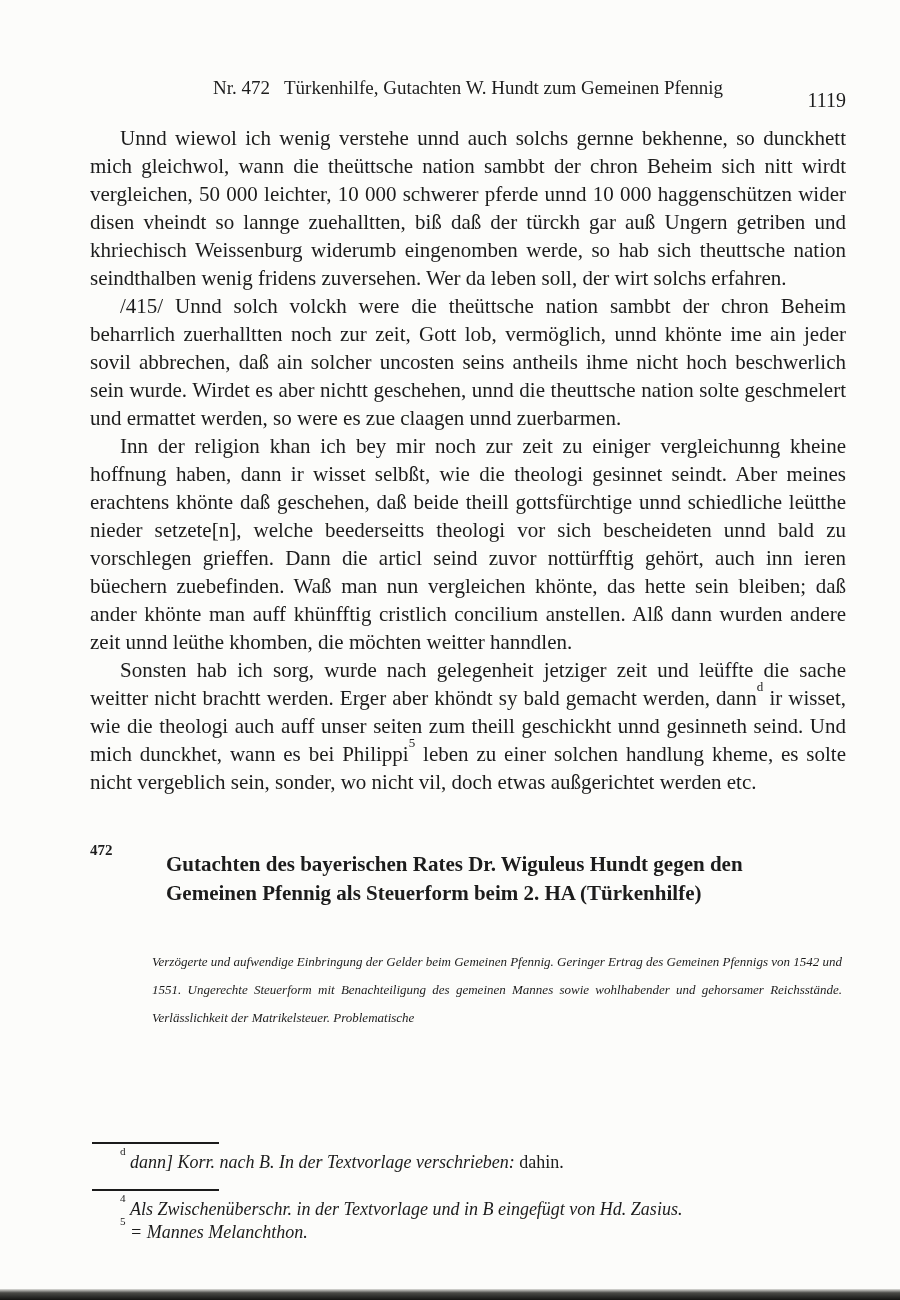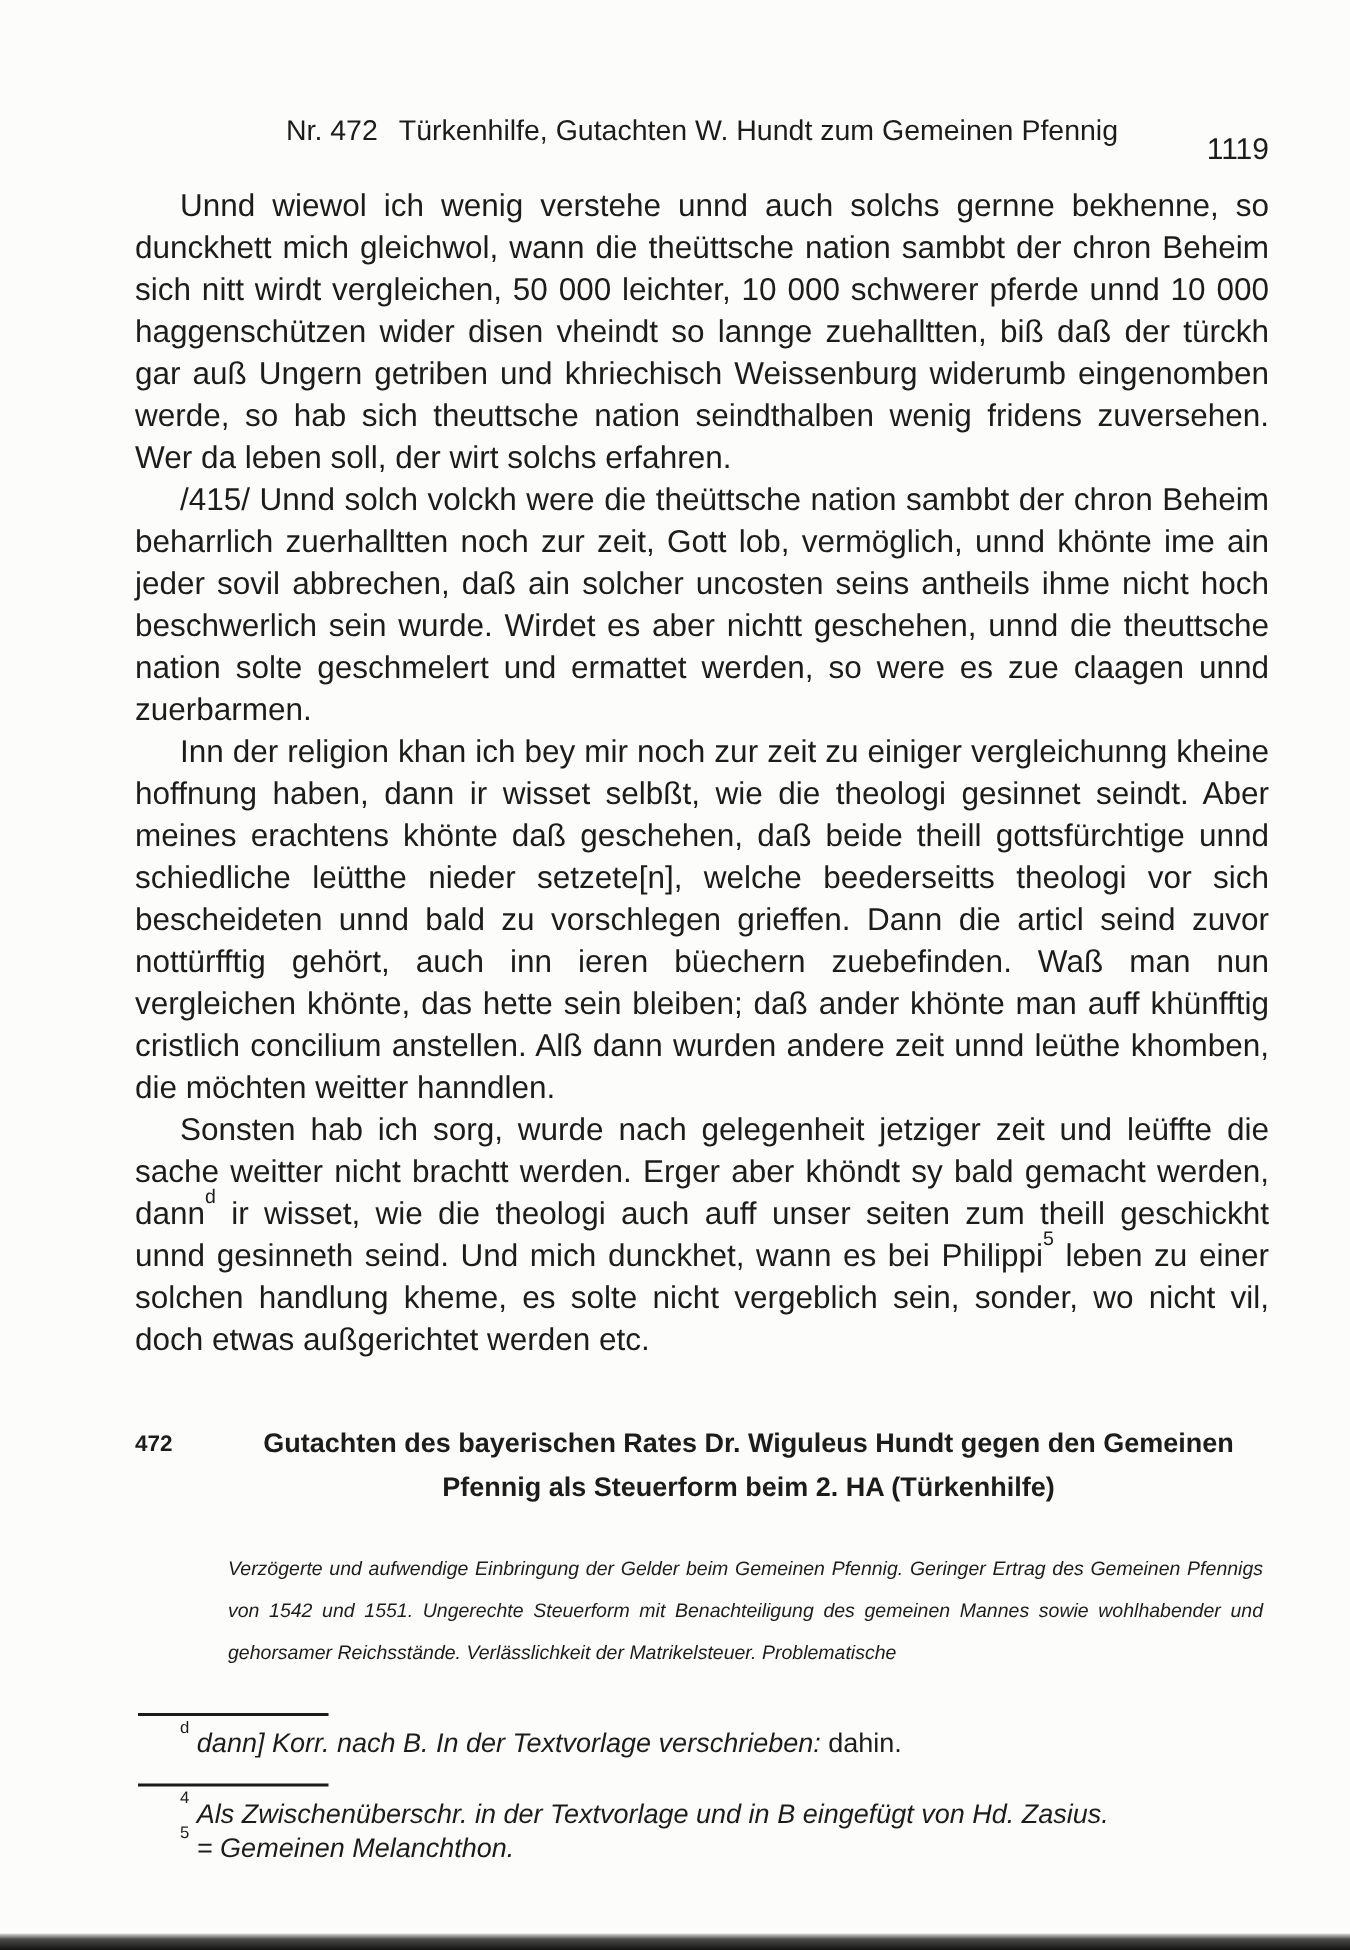--- a/index.html
+++ b/index.html
@@ -2,21 +2,21 @@
 <html><head>
 <meta charset="utf-8">
 <style>
   html, body { margin: 0; padding: 0; background: #ffffff; }
   .page {
     position: relative;
     width: 900px;
     height: 1300px;
     background: #fcfcfa;
     color: #1c1c1c;
-    font-family: Liberation Sans, sans-serif;
+    font-family: Liberation Serif, serif;
     overflow: hidden;
   }
   .content {
     position: absolute;
     left: 90px;
     top: 76px;
     width: 756px;
   }
   
   .running-head {
@@ -53,25 +53,25 @@
     display: grid;
     grid-template-columns: 62px 1fr;
     column-gap: 0;
   }
   .entry-number {
     font-weight: bold;
     font-size: 15px;
     line-height: 29px;
   }
   .entry-title {
-    margin: 0;
+    margin: 14px;
     font-weight: bold;
-    font-size: 18px;
+    font-size: 21px;
     line-height: 29px;
-    text-align: center;
+    text-align: left;
   }
   .entry-summary {
     margin: 26px 4px 0 62px;
     font-style: italic;
     font-size: 13px;
     line-height: 28px;
     text-align: justify;
   }
   
   .footnotes {
@@ -129,18 +129,18 @@
   </div>
 
   <footer class="footnotes">
     <div class="fn-group">
       <hr class="fn-rule">
       <p class="fn"><sup class="fnmark">d</sup> <span class="it">dann] Korr. nach B. In der Textvorlage verschrieben:</span> <span class="rm">dahin.</span></p>
     </div>
     <div class="fn-group">
       <hr class="fn-rule">
       <p class="fn"><sup class="fnmark">4</sup> <span class="it">Als Zwischenüberschr. in der Textvorlage und in B eingefügt von Hd. Zasius.</span></p>
-      <p class="fn"><sup class="fnmark">5</sup> <span class="it">= Gemeinen Melanchthon.</span></p>
+      <p class="fn"><sup class="fnmark">5</sup> <span class="it">= Mannes Melanchthon.</span></p>
     </div>
   </footer>
 
   <div class="scan-edge"></div>
 </div>
 
 </body></html>

